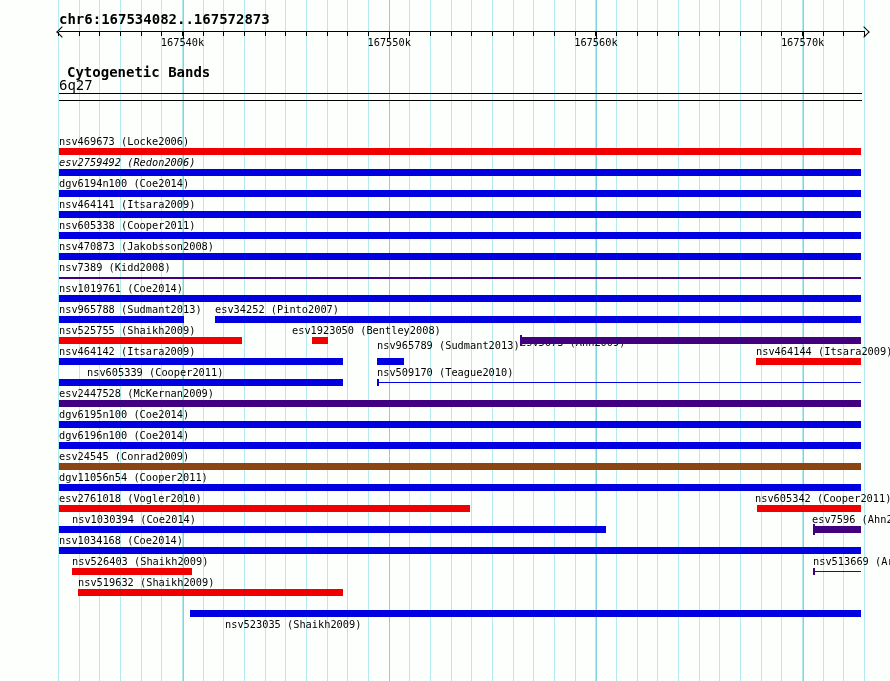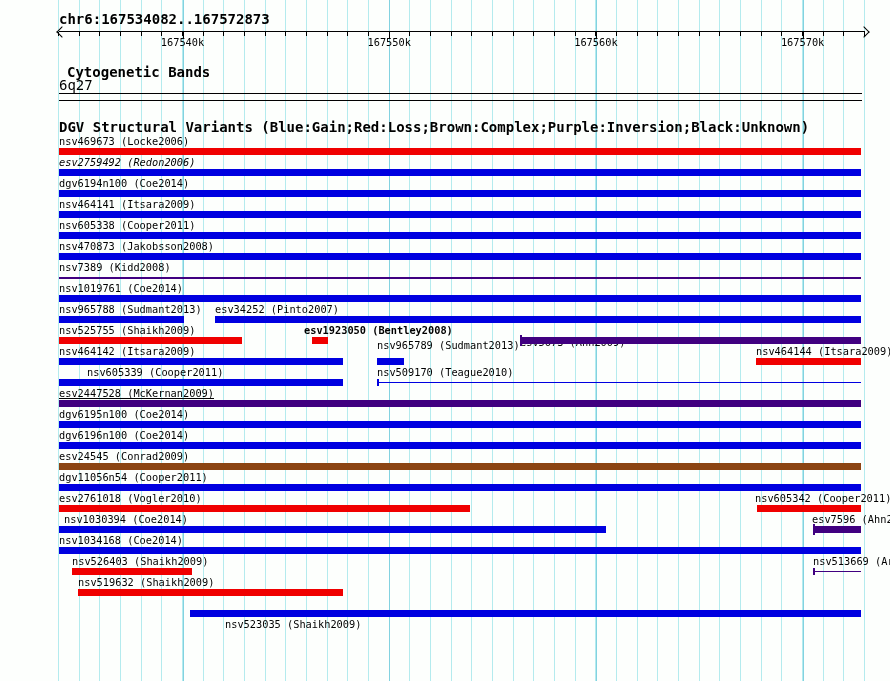--- a/index.html
+++ b/index.html
@@ -64,21 +64,20 @@
         <div class="rtick-label" style="left: 595.92px;">167560k</div>
         <div class="rtick-major" style="left: 802.62px;"></div>
         <div class="rtick-label" style="left: 802.62px;">167570k</div>
       </div>
   </div>
 
   <div class="txt-md bold" style="left:59px; top:66px;margin-left:8px;">Cytogenetic Bands</div>
   <div class="txt-md" style="left:59px; top:79px;">6q27</div>
   <div id="cyto-box"></div>
 
-  <div class="txt-md bold" style="left:59px; top:121px;">DGV Structural Variants (Blue:Gain;Red:Loss;Brown:Complex;Purple:Inversion;Black:Unknown)</div>
   <div id="tracks">
       <div>
         <div class="f-label" style="left: 59px; top: 135px;">nsv469673 (Locke2006)</div>
         <div class="f-bar" style="left: 59px; top: 148px; width: 802px; background: rgb(240, 0, 0);"></div>
       </div>
       <div>
         <div class="f-label" style="left: 59px; top: 156px; font-style: italic;">esv2759492 (Redon2006)</div>
         <div class="f-bar" style="left: 59px; top: 169px; width: 802px; background: rgb(0, 0, 224);"></div>
       </div>
       <div>
@@ -107,21 +106,21 @@
       </div>
       <div>
         <div class="f-label" style="left: 59px; top: 303px;">nsv965788 (Sudmant2013)</div>
         <div class="f-bar" style="left: 59px; top: 316px; width: 125px; background: rgb(0, 0, 224);"></div>
         <div class="f-label" style="left: 215px; top: 303px;">esv34252 (Pinto2007)</div>
         <div class="f-bar" style="left: 215px; top: 316px; width: 646px; background: rgb(0, 0, 224);"></div>
       </div>
       <div>
         <div class="f-label" style="left: 59px; top: 324px;">nsv525755 (Shaikh2009)</div>
         <div class="f-bar" style="left: 59px; top: 337px; width: 183px; background: rgb(240, 0, 0);"></div>
-        <div class="f-label" style="left: 304px; top: 324px; font-weight: bold;">esv1923050 (Bentley2008)</div>
+        <div class="f-label" style="left: 292px; top: 324px;">esv1923050 (Bentley2008)</div>
         <div class="f-bar" style="left: 312px; top: 337px; width: 16px; background: rgb(240, 0, 0);"></div>
         <div class="f-label" style="left: 520px; top: 336px;">esv5673 (Ahn2009)</div>
         <div class="f-bar" style="left: 520px; top: 337px; width: 341px; background: rgb(64, 0, 128);"></div>
         <div class="f-tick" style="left: 520px; top: 335px; height: 11px; background: rgb(64, 0, 128);"></div>
       </div>
       <div>
         <div class="f-label" style="left: 59px; top: 345px;">nsv464142 (Itsara2009)</div>
         <div class="f-bar" style="left: 59px; top: 358px; width: 284px; background: rgb(0, 0, 224);"></div>
         <div class="f-label" style="left: 377px; top: 339px; text-align: right;">nsv965789 (Sudmant2013)</div>
         <div class="f-bar" style="left: 377px; top: 358px; width: 27px; background: rgb(0, 0, 224);"></div>
@@ -129,21 +128,21 @@
         <div class="f-bar" style="left: 756px; top: 358px; width: 105px; background: rgb(240, 0, 0);"></div>
       </div>
       <div>
         <div class="f-label" style="left: 59px; top: 366px; margin-left: 28px;">nsv605339 (Cooper2011)</div>
         <div class="f-bar" style="left: 59px; top: 379px; width: 284px; background: rgb(0, 0, 224);"></div>
         <div class="f-label" style="left: 377px; top: 366px;">nsv509170 (Teague2010)</div>
         <div class="f-tick" style="left: 377px; top: 379px; height: 7px; background: rgb(0, 0, 224);"></div>
         <div class="f-line" style="left: 379px; top: 382px; width: 482px; height: 1px; background: rgb(0, 0, 224);"></div>
       </div>
       <div>
-        <div class="f-label" style="left: 59px; top: 387px; text-decoration: underline;">esv2447528 (McKernan2009)</div>
+        <div class="f-label" style="left: 59px; top: 387px;">esv2447528 (McKernan2009)</div>
         <div class="f-bar" style="left: 59px; top: 400px; width: 802px; background: rgb(64, 0, 128);"></div>
       </div>
       <div>
         <div class="f-label" style="left: 59px; top: 408px;">dgv6195n100 (Coe2014)</div>
         <div class="f-bar" style="left: 59px; top: 421px; width: 802px; background: rgb(0, 0, 224);"></div>
       </div>
       <div>
         <div class="f-label" style="left: 59px; top: 429px;">dgv6196n100 (Coe2014)</div>
         <div class="f-bar" style="left: 59px; top: 442px; width: 802px; background: rgb(0, 0, 224);"></div>
       </div>
@@ -155,21 +154,21 @@
         <div class="f-label" style="left: 59px; top: 471px;">dgv11056n54 (Cooper2011)</div>
         <div class="f-bar" style="left: 59px; top: 484px; width: 802px; background: rgb(0, 0, 224);"></div>
       </div>
       <div>
         <div class="f-label" style="left: 59px; top: 492px;">esv2761018 (Vogler2010)</div>
         <div class="f-bar" style="left: 59px; top: 505px; width: 411px; background: rgb(240, 0, 0);"></div>
         <div class="f-label" style="left: 755px; top: 492px;">nsv605342 (Cooper2011)</div>
         <div class="f-bar" style="left: 757px; top: 505px; width: 104px; background: rgb(240, 0, 0);"></div>
       </div>
       <div>
-        <div class="f-label" style="left: 64px; top: 513px;">nsv1030394 (Coe2014)</div>
+        <div class="f-label" style="left: 72px; top: 513px;">nsv1030394 (Coe2014)</div>
         <div class="f-bar" style="left: 59px; top: 526px; width: 547px; background: rgb(0, 0, 224);"></div>
         <div class="f-label" style="left: 812px; top: 513px;">esv7596 (Ahn2</div>
         <div class="f-bar" style="left: 813px; top: 526px; width: 48px; background: rgb(64, 0, 128);"></div>
         <div class="f-tick" style="left: 813px; top: 524px; height: 11px; background: rgb(64, 0, 128);"></div>
       </div>
       <div>
         <div class="f-label" style="left: 59px; top: 534px;">nsv1034168 (Coe2014)</div>
         <div class="f-bar" style="left: 59px; top: 547px; width: 802px; background: rgb(0, 0, 224);"></div>
       </div>
       <div>

